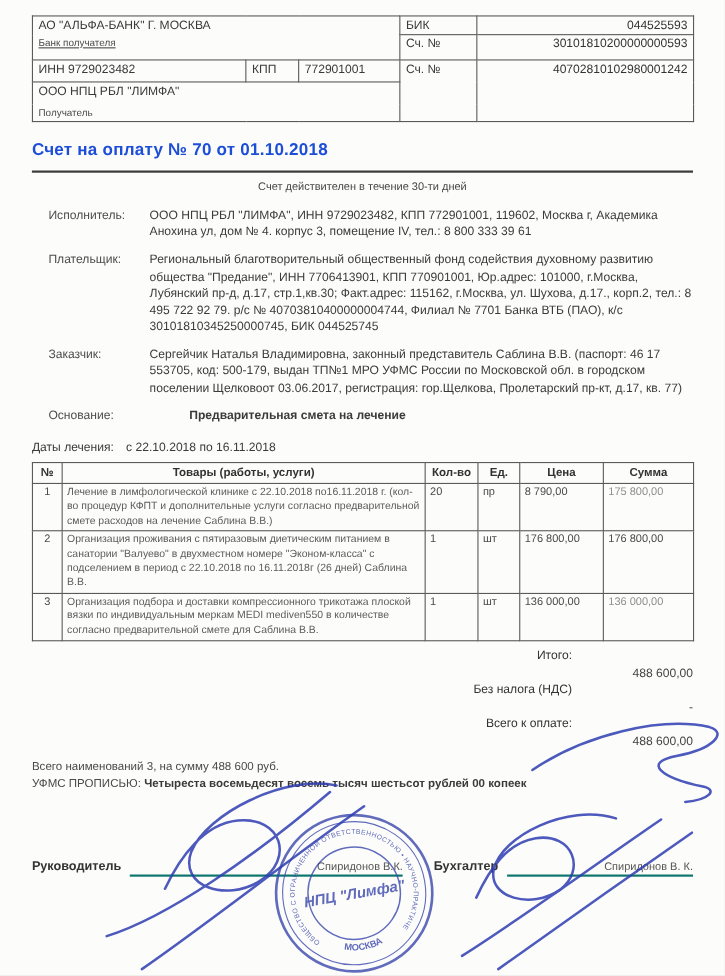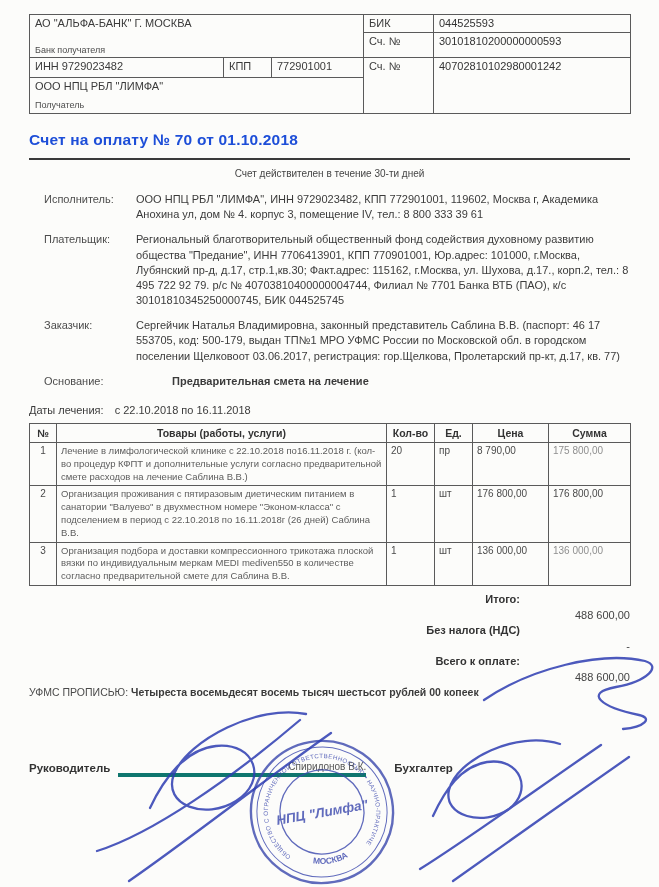--- a/index.html
+++ b/index.html
@@ -12,22 +12,22 @@
   .inner { position:absolute; inset:0; padding:14px 29px 0 29px; }
 
   table { border-collapse:collapse; table-layout:fixed; }
 
   
   .bank-table { width:601px; font-size:11px; color:#3a3a3a; }
   .bank-table td { border:1px solid #5a5a5a; padding:2px 5px; vertical-align:top; overflow:hidden; white-space:nowrap; }
   .bank-table td.nb { border-bottom:none; }
   .bank-table td.nt { border-top:none; }
   .mini { font-size:9px; color:#4c4c4c; }
-  .bank-name-cell .mini { margin-top:16px; }
-  .valcell { color:#333; }
+  .bank-name-cell .mini { margin-top:5px;text-decoration:underline; }
+  .valcell { color:#333;text-align:right; }
 
   
   .doc-title { margin-top:17px; font-size:15.5px; font-weight:bold; color:#1d4ed8; letter-spacing:0.2px; }
   .title-rule { margin-top:9px; border:none; border-top:2px solid #3a3a3a; }
   .validity { text-align:center; font-size:10px; color:#454545; margin:5px 0 13px 0; }
 
   
   .party-row { display:flex; margin-bottom:10px; font-size:11px; line-height:1.38; }
   .party-label { width:92px; flex:none; color:#4d4d4d;margin-left:15px; }
   .party-text { flex:1; color:#3b3b3b; }
@@ -40,30 +40,30 @@
   .items-table th { border:1px solid #5a5a5a; font-size:10.5px; font-weight:bold; padding:3px 2px; color:#333; text-align:center; }
   .items-table td { border:1px solid #5a5a5a; padding:2px 4px; vertical-align:top; }
   .items-table td.name { font-size:9.5px; color:#5c5c5c; line-height:1.35; white-space:normal; }
   .ctr { text-align:center; }
   .num { }
   .fade { color:#8f8f8f; }
 
   
   .totals { width:601px; margin-top:7px; font-size:11px; }
   .total-row { display:flex; justify-content:flex-end; margin-bottom:3px; }
-  .total-label { font-weight:bold; color:#333; }
+  .total-label { font-weight:normal; color:#333; }
   .total-value { width:110px; text-align:right; color:#444;margin-top:16px; }
 
   .count-line { margin-top:11px; font-size:10.5px; color:#4a4a4a; }
   .words-line { margin-top:3px; font-size:10.5px; color:#4a4a4a; }
   .words-line .words { font-weight:bold; color:#3b3b3b; }
 
   
   .sig-row { display:flex; align-items:flex-start; margin-top:64px; font-size:11.5px; font-weight:bold; color:#333; }
-  .sig-line { position:relative; border-bottom:4px solid #0f766e; height:15px; }
+  .sig-line { position:relative; border-bottom:2px solid #0f766e; height:15px; }
   .sig-line .sig-name { position:absolute; right:0; bottom:1px; font-weight:normal; font-size:10px; color:#555; white-space:nowrap; }
   .sig-line.l1 { width:248px; margin-left:8px; }
   .sig-gap { width:28px; }
   .sig-line.l2 { flex:1; margin-left:8px; }
 
   .ink { position:absolute; left:0; top:0; pointer-events:none; }
 </style>
 </head>
 <body>
 
@@ -186,32 +186,36 @@
       <div class="total-row">
         <span class="total-label">Без налога (НДС)</span>
         <span class="total-value">-</span>
       </div>
       <div class="total-row">
         <span class="total-label">Всего к оплате:</span>
         <span class="total-value">488 600,00</span>
       </div>
     </div>
 
+    <div class="count-line">Всего наименований 3, на сумму 488 600 руб.</div>
     <div class="words-line">
       <span>УФМС ПРОПИСЬЮ:</span>
       <span class="words">Четыреста восемьдесят восемь тысяч  шестьсот рублей 00 копеек</span>
     </div>
 
     <div class="sig-row">
       <span>Руководитель</span>
       <span class="sig-line l1">
         <span class="sig-name">Спиридонов В.К.</span>
       </span>
       <span class="sig-gap"></span>
       <span>Бухгалтер</span>
+      <span class="sig-line l2">
+        <span class="sig-name">Спиридонов В. К.</span>
+      </span>
     </div>
   </div>
 
   <svg class="ink" width="659" height="887" viewBox="0 0 659 887" xmlns="http://www.w3.org/2000/svg">
     <defs>
       <path id="ring-path" d="M 283.8 850.2 A 54 54 0 1 1 360.2 850.2"></path>
       <path id="bottom-path" d="M 270 812 a 52 52 0 0 0 104 0"></path>
     </defs>
     <g opacity="0.8" transform="rotate(-10 322 812)" stroke="#3a47ad">
       <g fill="#3a47ad">

